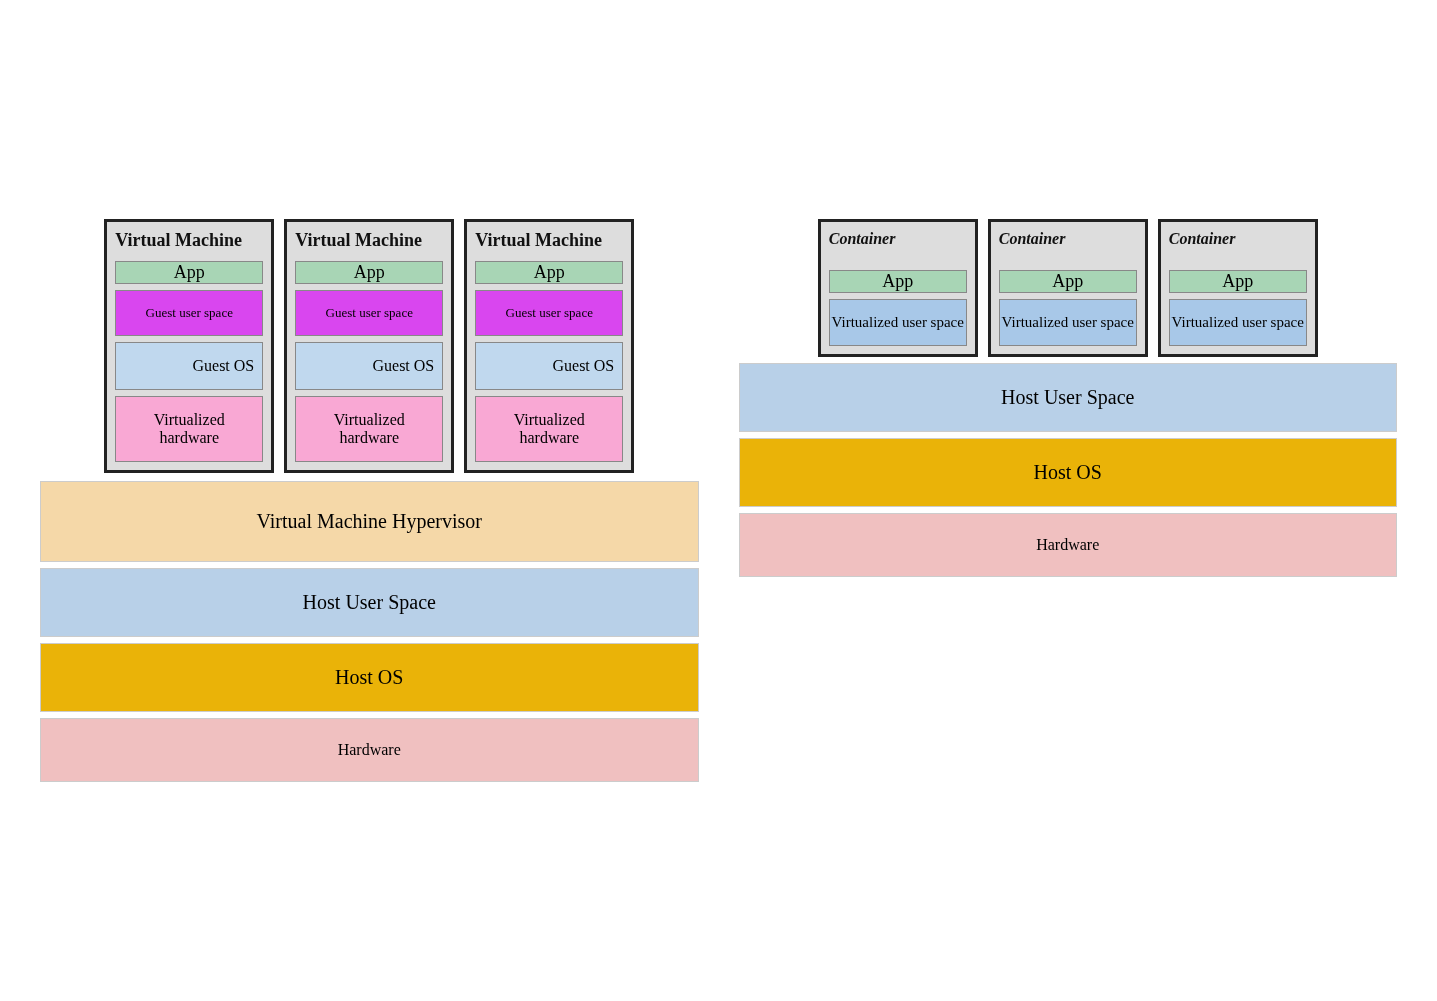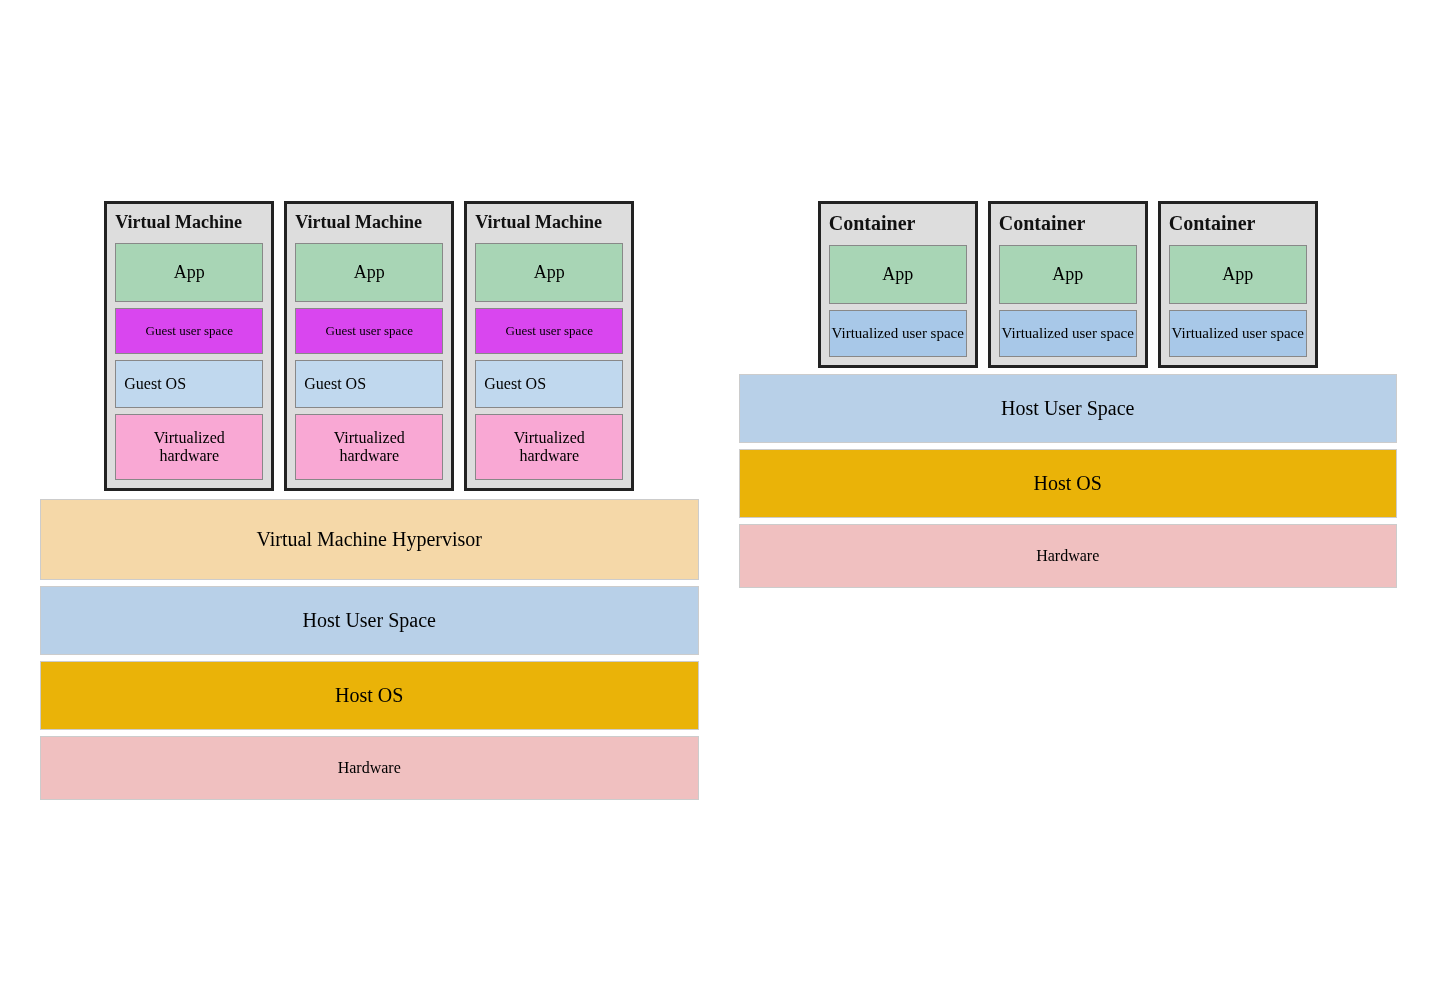--- a/index.html
+++ b/index.html
@@ -43,34 +43,34 @@
     .vm-title {
       font-size: 18px;
       font-weight: bold;
       color: #111;
       margin-bottom: 4px;
     }
     .app-block {
       background: #a8d5b5;
       border: 1px solid #888;
       text-align: center;
-      padding: 18px 8px;
+      padding: 0 8px;
       font-size: 18px;
     }
     .guest-user-block {
       background: #d946ef;
       border: 1px solid #888;
       text-align: center;
       padding: 14px 0;
       font-size: 13px;
     }
     .guest-os-block {
       background: #c0d8ee;
       border: 1px solid #888;
-      text-align: left;
+      text-align: right;
       padding: 14px 8px;
       font-size: 16px;
     }
     .virt-hw-block {
       background: #f9a8d4;
       border: 1px solid #888;
       text-align: center;
       padding: 14px 8px;
       font-size: 16px;
     }
@@ -84,24 +84,25 @@
     .container-box {
       border: 3px solid #222;
       background: #ddd;
       padding: 8px;
       display: flex;
       flex-direction: column;
       gap: 6px;
       width: 160px;
     }
     .container-title {
-      font-size: 20px;
+      font-size: 16px;
       font-weight: bold;
       color: #111;
-      margin-bottom: 4px;
+      margin-bottom: 16px;
+      font-style: italic;
     }
     .virt-user-block {
       background: #a8c8e8;
       border: 1px solid #888;
       text-align: center;
       padding: 14px 0;
       font-size: 15px;
     }
     
     .hypervisor-band {

